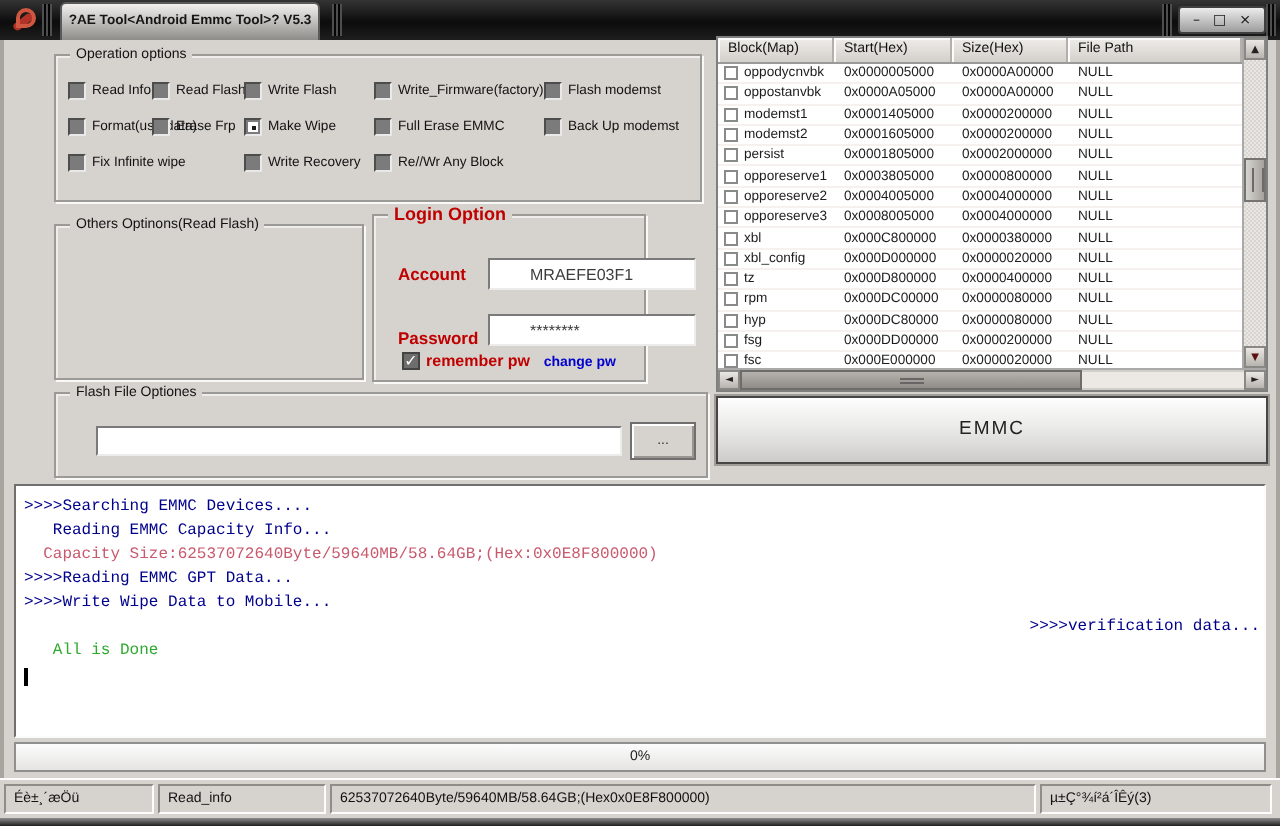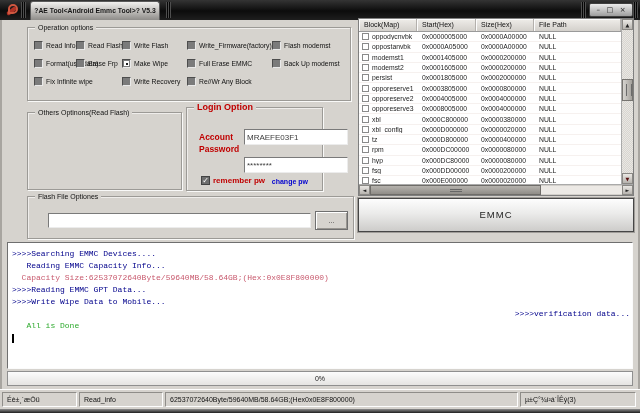--- a/index.html
+++ b/index.html
@@ -77,21 +77,21 @@
   .hs-right { right:0; top:0; bottom:0; width:11px; line-height:9px; }
   .hs-thumb { position:absolute; left:11px; top:0; bottom:0; width:171px;
     background:linear-gradient(#b5b2ad,#908d88); border:1px solid #6e6c68; }
   .hs-thumb::after { content:""; position:absolute; left:50%; margin-left:-6px; top:3px; width:12px; height:4px;
     background:repeating-linear-gradient(#666 0 1px,transparent 1px 2px); }
   .hs-track { position:absolute; left:182px; right:11px; top:1px; bottom:1px; background:#ece9e5; }
   
   .login-title { color:#c00000; font-weight:bold; font-size:9px; }
   .login-lab { position:absolute; left:12px; color:#c00000; font-weight:bold; font-size:8.5px; }
   .login-input { position:absolute; left:57px; width:104px; height:16px; background:#fff;
-    border:1px solid; border-color:#7a7a7a #ececec #ececec #7a7a7a; font-size:8px; padding:0 2px;
+    border:1px solid; border-color:#7a7a7a #ececec #ececec #7a7a7a; font-size:8px; padding:0 20px;
     color:#3c3c3c; font-family:"Liberation Sans",sans-serif; }
   .remember { position:absolute; left:14px; top:68px; display:flex; align-items:center; gap:3px; }
   .r-cb { width:9px; height:9px; background:#6e6e6e; border:1px solid #434343; position:relative; }
   .r-cb::after { content:"✓"; position:absolute; left:0; top:-1px; width:100%; text-align:center;
     color:#fff; font-size:8px; line-height:9px; font-family:"DejaVu Sans",sans-serif; }
   .remember-lab { color:#c00000; font-weight:bold; font-size:8px; }
   .changepw { position:absolute; right:14px; top:70px; color:#0000d0; font-weight:bold; font-size:7px; }
   
   .flash-input { position:absolute; left:20px; top:16px; width:263px; height:15px; background:#fff;
     border:1px solid; border-color:#7a7a7a #ececec #ececec #7a7a7a; font-size:7px; padding:0 3px; }
@@ -359,21 +359,21 @@
   </div>
 
   <div class="group g-other">
     <div class="group-label">Others Optinons(Read Flash)</div>
   </div>
 
   <div class="group g-login">
     <div class="group-label login-title">Login Option</div>
     <div class="login-lab" style="top:24px">Account</div>
     <input class="login-input" style="top: 21px;" value="MRAEFE03F1">
-    <div class="login-lab" style="top:36px">Password</div>
+    <div class="login-lab" style="top:56px">Password</div>
     <input class="login-input" style="top: 49px;" value="********">
     <div class="remember">
       <span class="r-cb"></span>
       <span class="remember-lab">remember pw</span>
     </div>
     <div class="changepw">change pw</div>
   </div>
 
   <div class="group g-flash">
     <div class="group-label">Flash File Optiones</div>

